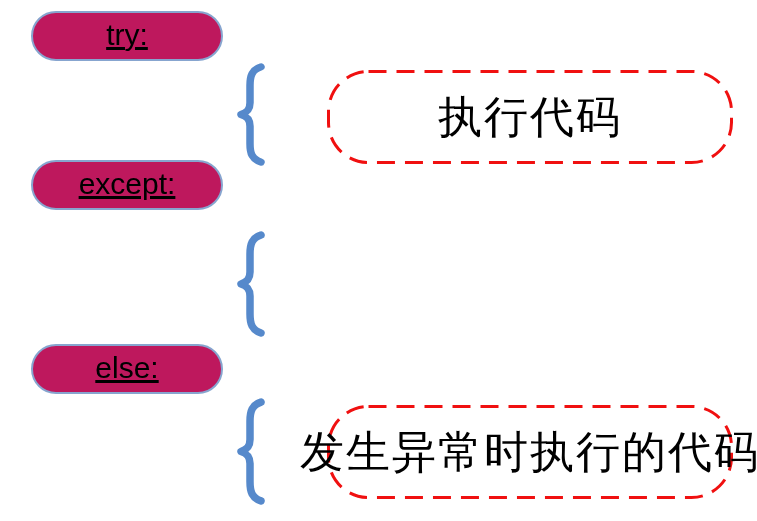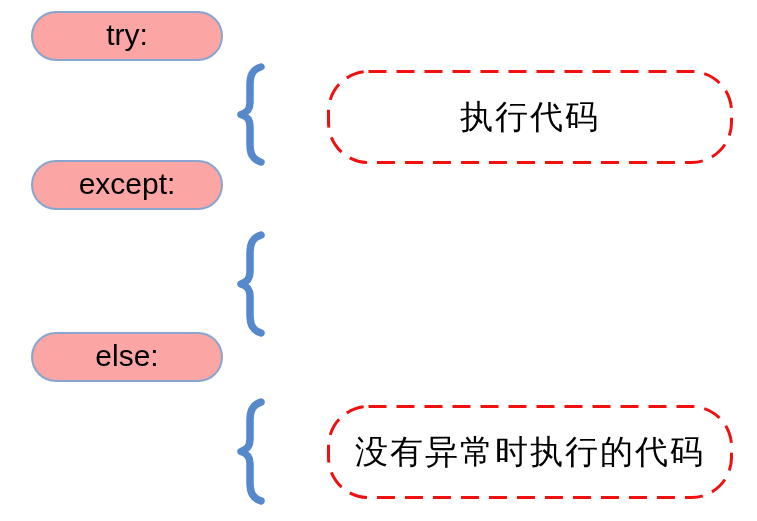--- a/index.html
+++ b/index.html
@@ -18,35 +18,36 @@
     overflow: hidden;
     font-family: "Liberation Sans", sans-serif;
   }
   .pill {
     position: absolute;
     left: 31px;
     width: 192px;
     height: 50px;
     border: 2px solid var(--pill-border, #87A5CF);
     border-radius: 25px;
-    background: #fca5a5;
+    background: #be185d;
     display: flex;
     align-items: center;
     justify-content: center;
+    text-decoration: underline;
   }
   .pill-label {
     font-family: "Liberation Sans", sans-serif;
     font-size: 30px;
     color: var(--text-color, #000);
     line-height: 1;
     padding-bottom: 3px;
   }
   .pill-try    { top: 11px;  }
   .pill-except { top: 160px; }
-  .pill-else   { top: 332px; }
+  .pill-else   { top: 344px; }
 
   .brace {
     position: absolute;
     left: 237px;
     width: 30px;
     color: var(--brace-color, #5689CB);
   }
   .brace-1 { top: 63px;  height: 103px; }
   .brace-2 { top: 231px; height: 106px; }
   .brace-3 { top: 398px; height: 107px; }
@@ -80,21 +81,21 @@
     stroke-width: 3;
     stroke-dasharray: 18 10;
   }
   .dash-box .body-label {
     position: absolute;
     inset: 0;
     display: flex;
     align-items: center;
     justify-content: center;
     font-family: Liberation Mono, monospace;
-    font-size: 33px;
+    font-size: 44px;
     letter-spacing: 2px;
     color: var(--text-color, #000);
     white-space: nowrap;
   }
 </style>
 </head>
 <body>
 
 <div class="canvas">
 
@@ -127,16 +128,16 @@
   </div>
   <div class="brace brace-3">
     <svg viewBox="0 0 30 106" preserveAspectRatio="none" aria-hidden="true">
       <path d="M 24 4 C 15 7 13 13 13 23 L 13 41 C 13 48 10 51 4 53 C 10 55 13 58 13 65 L 13 83 C 13 93 15 99 24 102"></path>
     </svg>
   </div>
   <div class="dash-box dash-box-3">
     <svg class="frame" viewBox="0 0 406 94" preserveAspectRatio="none" aria-hidden="true">
       <rect x="1.5" y="1.5" width="403" height="91" rx="40" ry="40"></rect>
     </svg>
-    <span class="body-label">没有异常时执行的代码</span>
+    <span class="body-label">发生异常时执行的代码</span>
   </div>
 
 </div>
 
 </body></html>

